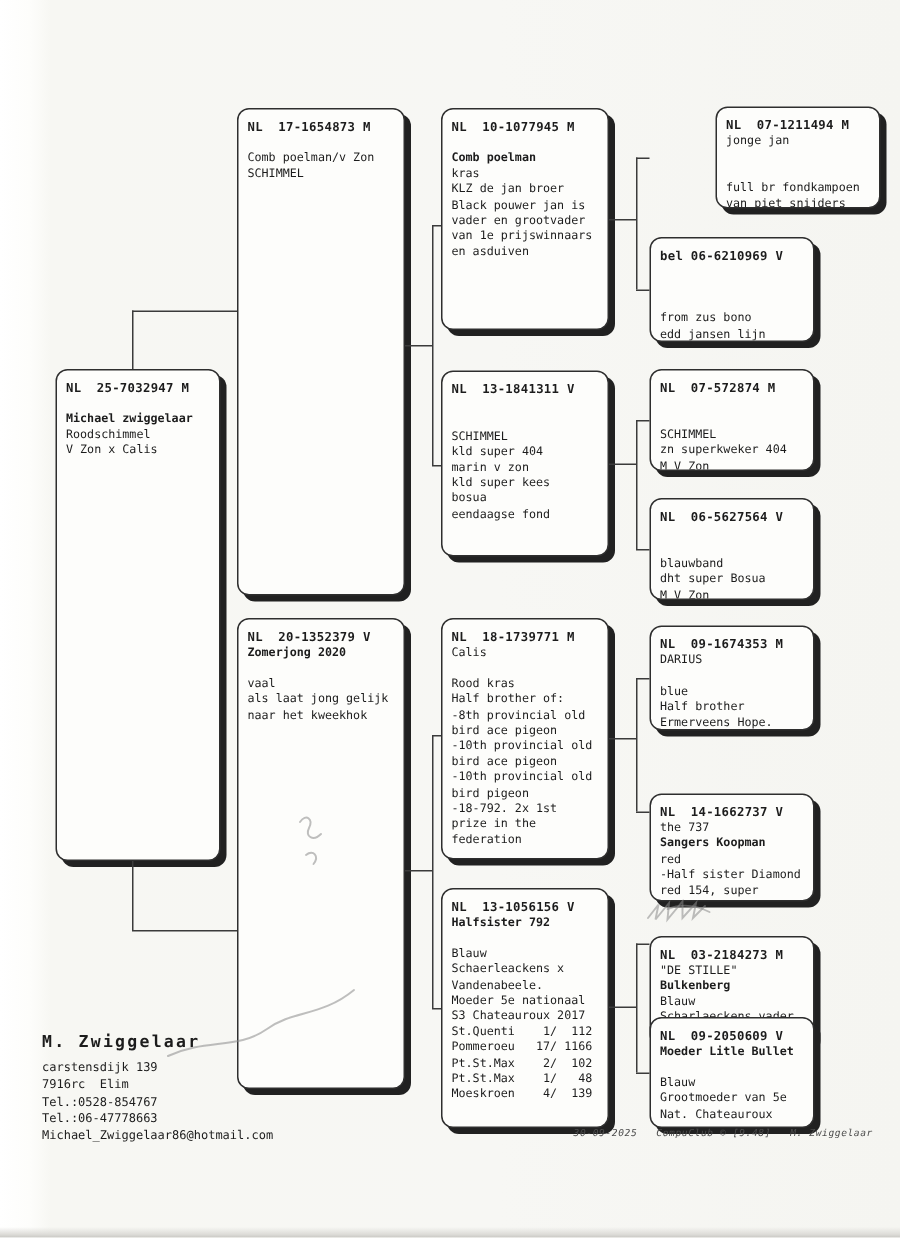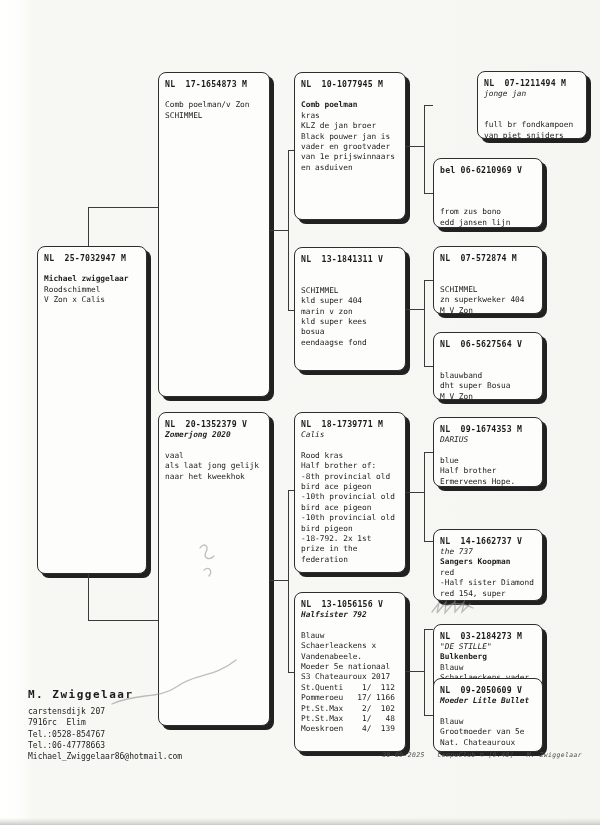--- a/index.html
+++ b/index.html
@@ -17,21 +17,21 @@
   }
   .pbox{
     position:absolute;box-sizing:border-box;background:#fdfdfb;
     border:1.2px solid #2e2e2e;border-radius:8px;
     box-shadow:4px 4px 0 #212121;
     padding:6px 5px 0 6px;overflow:hidden;
   }
   .ring{font-weight:bold;font-size:8.2px;letter-spacing:.2px;white-space:pre;line-height:11px;}
   .bx-line{font-size:7.8px;line-height:10.4px;min-height:10.4px;white-space:pre;}
   .b{font-weight:bold}
-  .i{font-style:italic}
+  .i{}
   .cline{position:absolute;background:#3b3b3b;}
   .owner{position:absolute;left:28px;top:688px;}
   .owner-name{font-weight:bold;font-size:11px;letter-spacing:1.5px;margin-bottom:5px;white-space:pre;}
   .owner-line{font-size:8px;line-height:11.3px;white-space:pre;}
   .doc-footer{
     position:absolute;top:751px;right:18px;font-size:6.4px;font-style:italic;
     color:#4c4c4c;letter-spacing:.4px;white-space:pre;
   }
   .scribbles{position:absolute;left:0;top:0;pointer-events:none;}
   .scribbles path{stroke:#8a8a8a;fill:none;stroke-width:1.3;opacity:.55;stroke-linecap:round;}
@@ -206,21 +206,21 @@
       <div class="cline" style="left: 424px; top: 452px; width: 9px; height: 1px;"></div>
       <div class="cline" style="left: 424px; top: 541px; width: 9px; height: 1px;"></div>
       <div class="cline" style="left: 406px; top: 671px; width: 18px; height: 1px;"></div>
       <div class="cline" style="left: 424px; top: 629px; width: 1px; height: 86px;"></div>
       <div class="cline" style="left: 424px; top: 629px; width: 9px; height: 1px;"></div>
       <div class="cline" style="left: 424px; top: 715px; width: 9px; height: 1px;"></div>
     </div>
 
   <div class="owner">
     <div class="owner-name">M. Zwiggelaar</div>
-    <div class="owner-line">carstensdijk 207</div>
+    <div class="owner-line">carstensdijk 139</div>
     <div class="owner-line">7916rc  Elim</div>
     <div class="owner-line">Tel.:0528-854767</div>
     <div class="owner-line">Tel.:06-47778663</div>
     <div class="owner-line">Michael_Zwiggelaar86@hotmail.com</div>
   </div>
 
   <div class="doc-footer">30-09-2025   CompuClub © [9.48]   M. Zwiggelaar</div>
 
   <svg class="scribbles" width="600" height="825">
     <path d="M112,704 C138,692 158,700 178,686 C196,673 214,678 236,660"></path>

